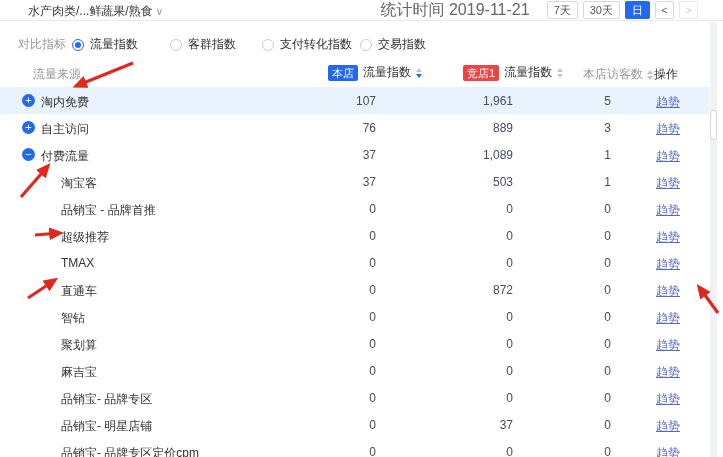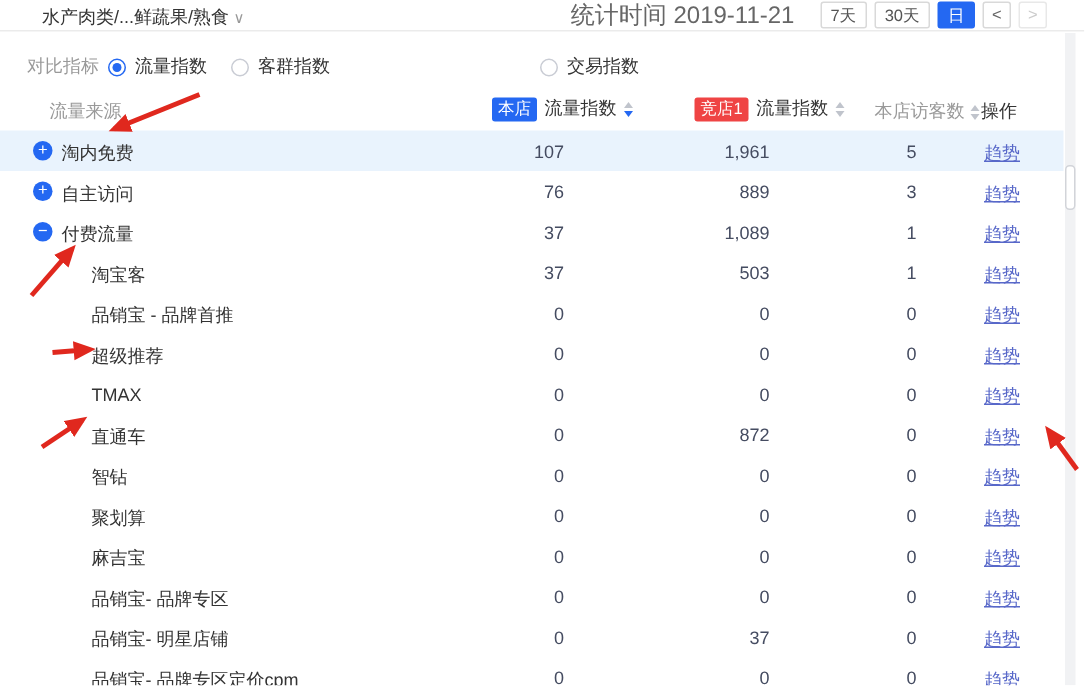--- a/index.html
+++ b/index.html
@@ -24,21 +24,21 @@
   .nav-btn {
     display:inline-flex; align-items:center; justify-content:center;
     width:19px; height:18px; border:1px solid #d9d9d9; border-radius:2px;
     background:#fff; color:#666; font-size:11px; cursor:pointer;
   }
   .nav-btn.disabled { color:#ccc; border-color:#e8e8e8; }
   .topbar-divider { position:absolute; left:0; top:20px; width:723px; height:1px; background:#ebebeb; }
   
   .filter-label { position:absolute; left:18px; top:36px; color:#999; }
   .radio-opt { position:absolute; top:36px; display:flex; align-items:center; gap:6px; cursor:pointer; }
-  .radio-opt.p0 { left:72px; } .radio-opt.p1 { left:154px; }
+  .radio-opt.p0 { left:72px; } .radio-opt.p1 { left:170px; }
   .radio-opt.p2 { left:262px; } .radio-opt.p3 { left:360px; }
   .radio { width:12px; height:12px; border-radius:50%; border:1px solid #c9ccd4; background:#fff; position:relative; flex:none; }
   .radio-opt.selected .radio { border-color:#2468f2; }
   .radio-opt.selected .radio::after {
     content:""; position:absolute; left:2px; top:2px; width:6px; height:6px; border-radius:50%; background:#2468f2;
   }
   .radio-opt .opt-label { color:#333; }
   
   .th-source { position:absolute; left:33px; top:66px; color:#999; }
   .th-group { position:absolute; top:64px; display:flex; align-items:center; gap:5px; }
@@ -96,20 +96,24 @@
 
   <span class="filter-label">对比指标</span>
   <span class="radio-opt p0 selected">
     <span class="radio"></span>
     <span class="opt-label">流量指数</span>
   </span>
   <span class="radio-opt p1">
     <span class="radio"></span>
     <span class="opt-label">客群指数</span>
   </span>
+  <span class="radio-opt p2">
+    <span class="radio"></span>
+    <span class="opt-label">支付转化指数</span>
+  </span>
   <span class="radio-opt p3">
     <span class="radio"></span>
     <span class="opt-label">交易指数</span>
   </span>
 
   <span class="th-source">流量来源</span>
   <span class="th-group ga">
     <span class="badge own">本店</span>
     <span class="th-index">流量指数</span>
     <span class="sort active-desc">

